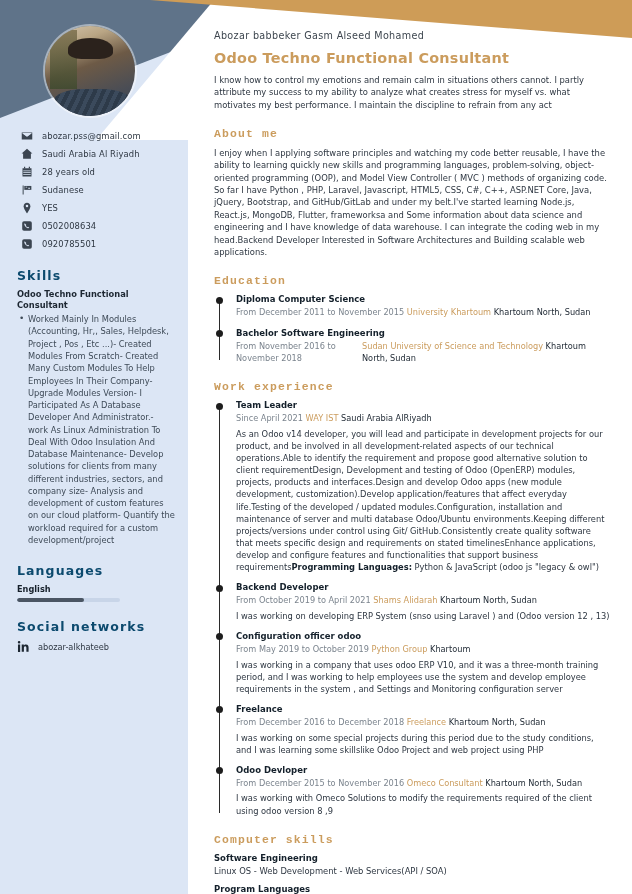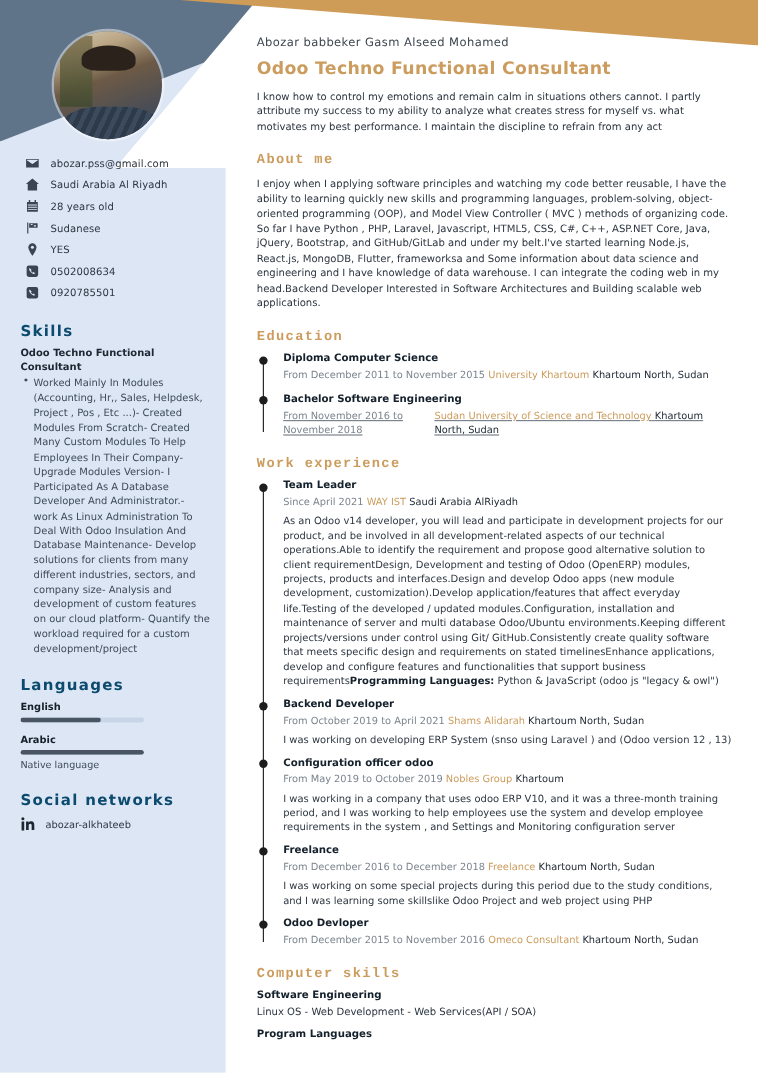--- a/index.html
+++ b/index.html
@@ -142,21 +142,21 @@
     content:""; position: absolute; left: -20.5px; top: 2.5px;
     width: 7px; height: 7px; border-radius: 50%; background: #1d1d1d;
   }
   .tl-role { font-size: 8.5px; font-weight: 700; color: #14202b; margin-bottom: 3px; }
   .tl-meta { font-size: 8.2px; color: #7b848e; line-height: 1.42; margin-bottom: 3px; }
   .tl-meta .org { color: #cb9c5d; }
   .tl-meta .place { color: #1d2732; }
   .tl-desc { font-size: 8.3px; line-height: 1.46; color: #2d3641; }
   .tl-desc b { color: #14202b; }
 
-  .edu-grid { display: flex; gap: 6px; align-items: flex-end; text-decoration: underline; }
+  .edu-grid { display: flex; gap: 6px; align-items: flex-end; }
   .edu-dates { font-size: 8.2px; color: #7b848e; line-height: 1.42; width: 120px; flex: 0 0 120px; }
   .edu-org { font-size: 8.2px; line-height: 1.42; }
   .edu-org .org { color: #cb9c5d; }
   .edu-org .place { color: #1d2732; }
 
   .cs-title { font-size: 8.5px; font-weight: 700; color: #14202b; margin-bottom: 2px; }
   .cs-body { font-size: 8.4px; color: #2d3641; line-height: 1.45; margin-bottom: 7px; }
 </style>
 </head>
 <body>
@@ -254,27 +254,20 @@
       </ul>
     </div>
 
     <div class="sb-sec">
       <div class="sb-head">Languages</div>
       <div class="lang-block">
         <div class="lang-name">English</div>
         <div class="lang-bar">
           <div class="lang-fill" id="lang0" style="width: 65%;"></div>
         </div>
-      </div>
-      <div class="lang-block">
-        <div class="lang-name">Arabic</div>
-        <div class="lang-bar">
-          <div class="lang-fill" id="lang1" style="width: 100%;"></div>
-        </div>
-        <div class="lang-note">Native language</div>
       </div>
     </div>
 
     <div class="sb-sec">
       <div class="sb-head">Social networks</div>
       <div class="social-row">
         <span class="li-icon">
           <svg viewBox="0 0 16 16">
               <path d="M1.2 5.6h2.7v9.2H1.2zM2.55 1.2a1.6 1.6 0 1 1 0 3.2 1.6 1.6 0 0 1 0-3.2zM5.8 5.6h2.6v1.26h.04c.36-.68 1.25-1.4 2.56-1.4 2.74 0 3.25 1.8 3.25 4.15v4.79h-2.7v-4.25c0-1.01-.02-2.32-1.41-2.32-1.42 0-1.64 1.1-1.64 2.24v4.33H5.8z"></path>
             </svg>
@@ -335,21 +328,21 @@
           <span class="org">Shams Alidarah</span>
           <span class="place">Khartoum North, Sudan</span>
         </div>
         <div class="tl-desc">I was working on developing ERP System (snso using Laravel ) and (Odoo version 12 , 13)</div>
       </div>
 
       <div class="tl-item">
         <div class="tl-role">Configuration officer odoo</div>
         <div class="tl-meta">
           <span>From May 2019 to October 2019</span>
-          <span class="org">Nobles Group</span>
+          <span class="org">Python Group</span>
           <span class="place">Khartoum</span>
         </div>
         <div class="tl-desc">I was working in a company that uses odoo ERP V10, and it was a three-month training period, and I was working to help employees use the system and develop employee requirements in the system , and Settings and Monitoring configuration server</div>
       </div>
 
       <div class="tl-item">
         <div class="tl-role">Freelance</div>
         <div class="tl-meta">
           <span>From December 2016 to December 2018</span>
           <span class="org">Freelance</span>
@@ -358,20 +351,21 @@
         <div class="tl-desc">I was working on some special projects during this period due to the study conditions, and I was learning some skillslike Odoo Project and web project using PHP</div>
       </div>
 
       <div class="tl-item">
         <div class="tl-role">Odoo Devloper</div>
         <div class="tl-meta">
           <span>From December 2015 to November 2016</span>
           <span class="org">Omeco Consultant</span>
           <span class="place">Khartoum North, Sudan</span>
         </div>
+        <div class="tl-desc">I was working with Omeco Solutions to modify the requirements required of the client using odoo version 8 ,9</div>
       </div>
     </div>
 
     <div class="sec-head">Computer skills</div>
     <div>
       <div>
         <div class="cs-title">Software Engineering</div>
         <div class="cs-body">Linux OS - Web Development - Web Services(API / SOA)</div>
       </div>
       <div>

